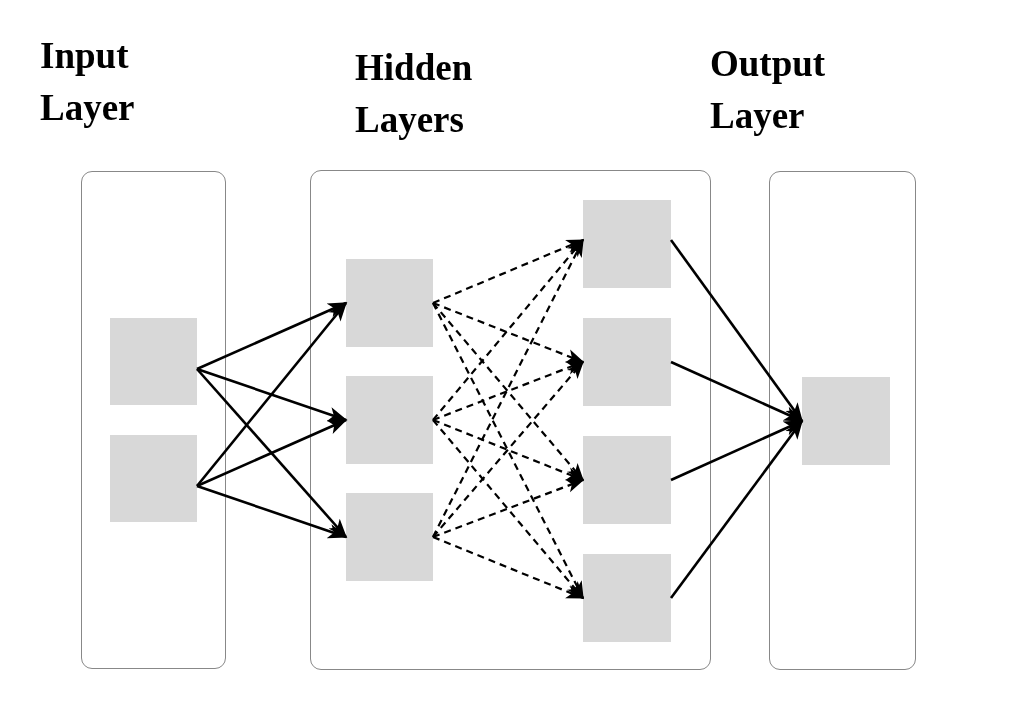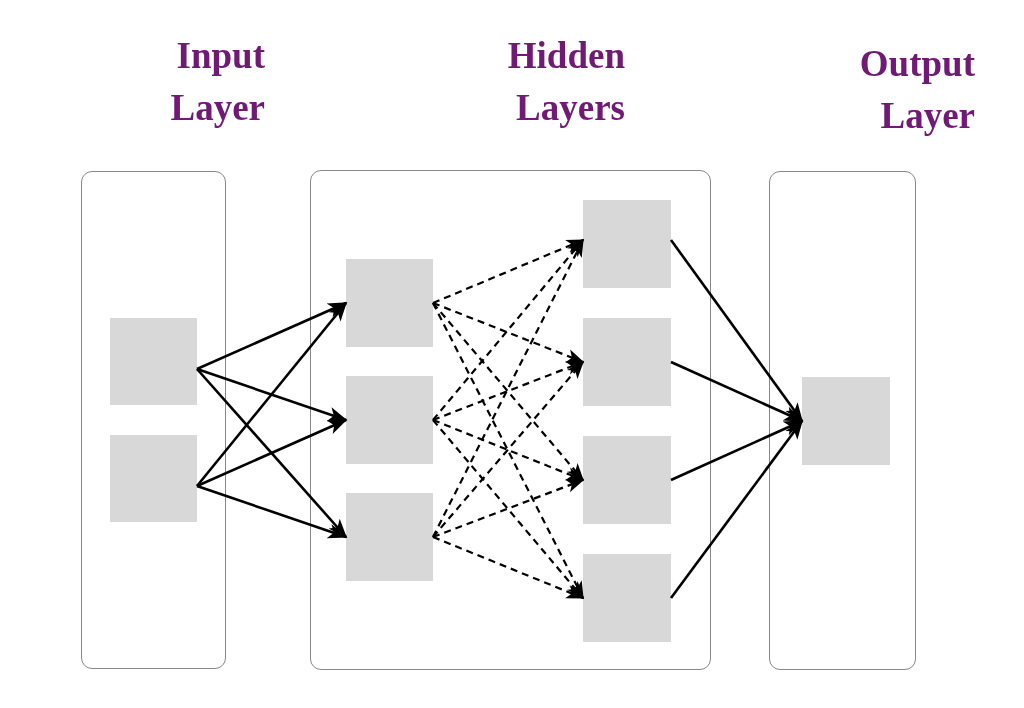--- a/index.html
+++ b/index.html
@@ -14,27 +14,27 @@
     background: #ffffff;
     overflow: hidden;
     font-family: "Liberation Serif", "DejaVu Serif", serif;
   }
   .layer-title {
     position: absolute;
     font-family: "Liberation Serif", "DejaVu Serif", serif;
     font-weight: bold;
     font-size: 37px;
     line-height: 52px;
-    color: #701a75;
-    text-align: right;
+    color: #000000;
+    text-align: left;
     white-space: pre-line;
     letter-spacing: 0px;
   }
   #title-input  { left: 40px;  top: 30px; width: 225px; }
-  #title-hidden { left: 355px; top: 30px; width: 270px; }
+  #title-hidden { left: 355px; top: 42px; width: 270px; }
   #title-output { left: 710px; top: 38px; width: 265px; }
 
   .layer-box {
     position: absolute;
     box-sizing: border-box;
     border: 1px solid #888888;
     border-radius: 11px;
     background: transparent;
   }
   #box-input  { left: 81px;  top: 171px; width: 145px; height: 498px; }

